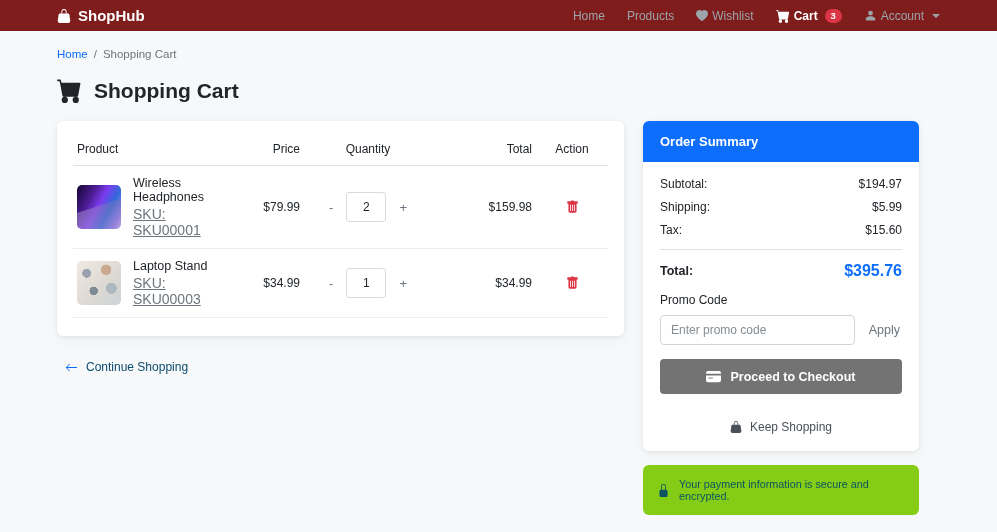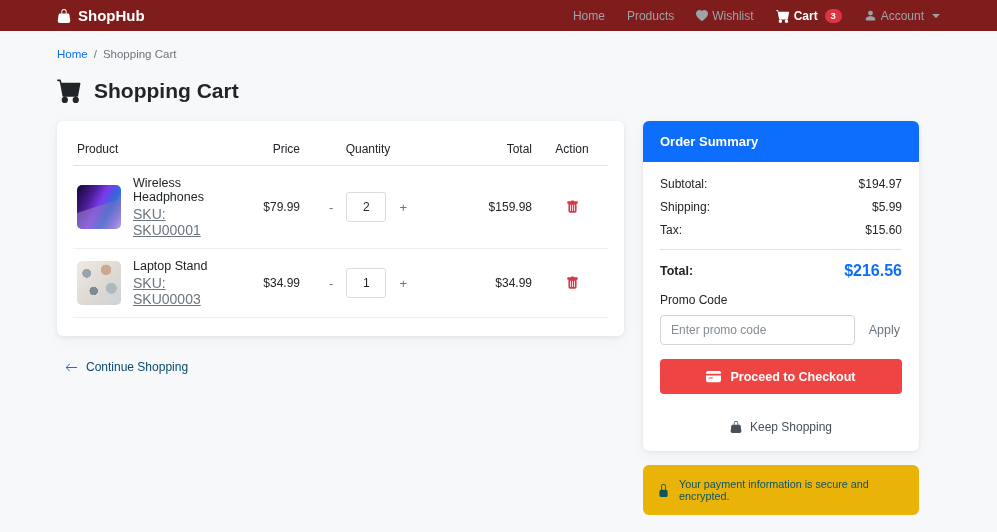--- a/index.html
+++ b/index.html
@@ -140,33 +140,33 @@
     padding: 0 10px; font-size: 12px; color: #000000;
     font-family: "Liberation Sans", sans-serif;
   }
   .promo-input::placeholder { color: #848c94; }
   .apply-btn {
     background: transparent; border: none; color: #6c757d;
     font-size: 12.5px; padding: 0 2px 0 14px; cursor: pointer;
     font-family: "Liberation Sans", sans-serif;
   }
   .checkout-btn {
-    width: 100%; height: 35px; background: #ef4444; border: none; border-radius: 4px;
+    width: 100%; height: 35px; background: #737373; border: none; border-radius: 4px;
     color: #fff; font-size: 12.5px; font-weight: bold; cursor: pointer;
     display: flex; align-items: center; justify-content: center; gap: 9px;
     font-family: "Liberation Sans", sans-serif;
   }
   .keep-shopping {
     margin-top: 26px; display: flex; align-items: center; justify-content: center; gap: 8px;
     color: #495057; font-size: 12px; cursor: pointer; text-decoration: none;
   }
 
   .security-alert {
     margin-top: 14px;
-    background: #eab308; border-radius: 6px;
+    background: #84cc16; border-radius: 6px;
     padding: 13px 14px;
     display: flex; align-items: center; gap: 9px;
     color: #0c5460; font-size: 10.8px;
   }
 </style>
 </head>
 <body>
 
 <header class="navbar">
   <div class="brand">
@@ -325,21 +325,21 @@
             <span>Shipping:</span>
             <span class="val">$5.99</span>
           </div>
           <div class="sum-row">
             <span>Tax:</span>
             <span class="val">$15.60</span>
           </div>
           <hr class="divider">
           <div class="total-row">
             <span class="total-label">Total:</span>
-            <span class="total-value">$216.56</span>
+            <span class="total-value">$395.76</span>
           </div>
           <div class="promo-label">Promo Code</div>
           <div class="promo-group">
             <input class="promo-input" placeholder="Enter promo code" style="">
             <button class="apply-btn">Apply</button>
           </div>
           <button class="checkout-btn">
             <span>
               <svg width="15" height="15" viewBox="0 0 16 16" fill="#fff">
                   <path d="M0 4a2 2 0 0 1 2-2h12a2 2 0 0 1 2 2v1H0V4z"></path>

